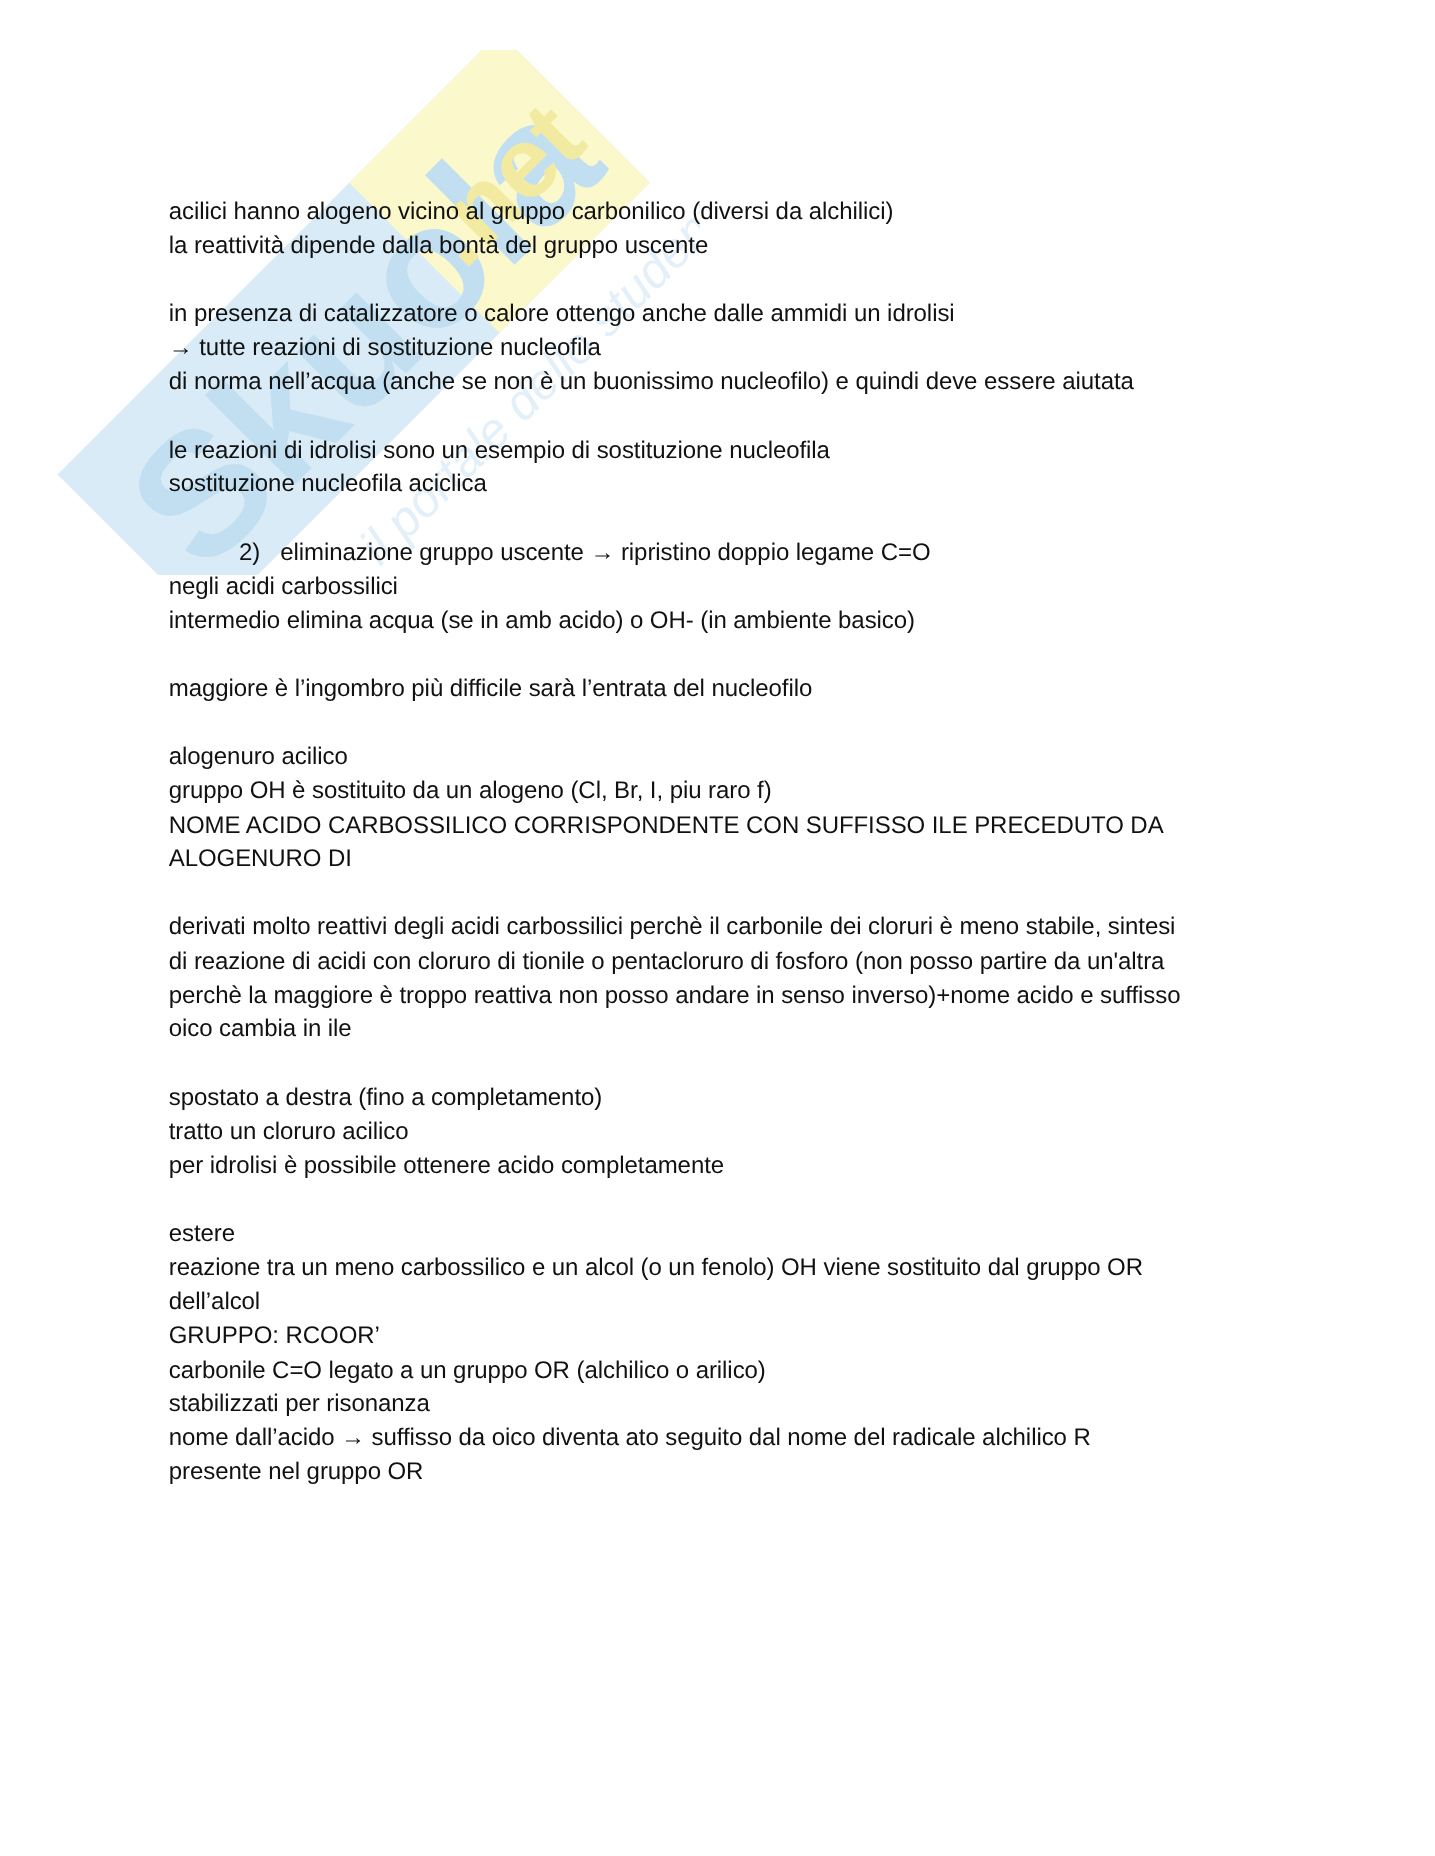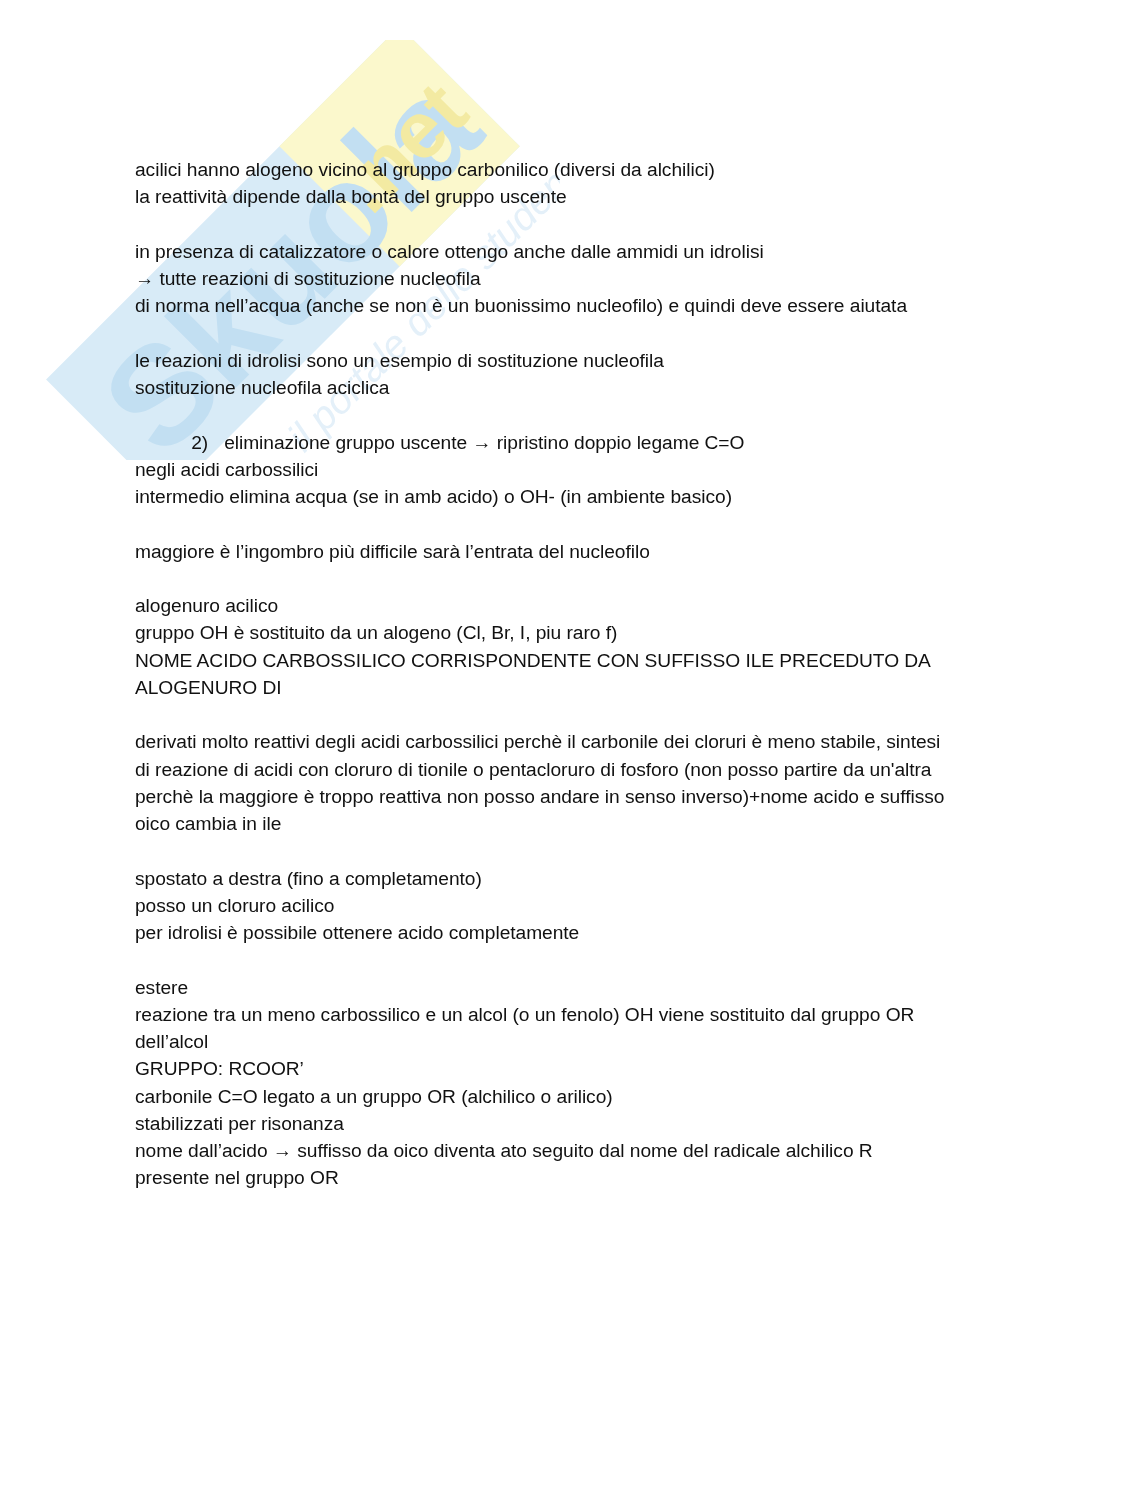--- a/index.html
+++ b/index.html
@@ -95,21 +95,21 @@
   <div class="line">ALOGENURO DI</div>
   <div class="blank"></div>
 
   <div class="line">derivati molto reattivi degli acidi carbossilici perchè il carbonile dei cloruri è meno stabile, sintesi</div>
   <div class="line">di reazione di acidi con cloruro di tionile o pentacloruro di fosforo (non posso partire da un'altra</div>
   <div class="line">perchè la maggiore è troppo reattiva non posso andare in senso inverso)+nome acido e suffisso</div>
   <div class="line">oico cambia in ile</div>
   <div class="blank"></div>
 
   <div class="line">spostato a destra (fino a completamento)</div>
-  <div class="line">posso un cloruro acilico</div>
+  <div class="line">tratto un cloruro acilico</div>
   <div class="line">per idrolisi è possibile ottenere acido completamente</div>
   <div class="blank"></div>
 
   <div class="line">estere</div>
   <div class="line">reazione tra un meno carbossilico e un alcol (o un fenolo) OH viene sostituito dal gruppo OR</div>
   <div class="line">dell’alcol</div>
   <div class="line">GRUPPO: RCOOR’</div>
   <div class="line">carbonile C=O legato a un gruppo OR (alchilico o arilico)</div>
   <div class="line">stabilizzati per risonanza</div>
   <div class="line">nome dall’acido → suffisso da oico diventa ato seguito dal nome del radicale alchilico R</div>

